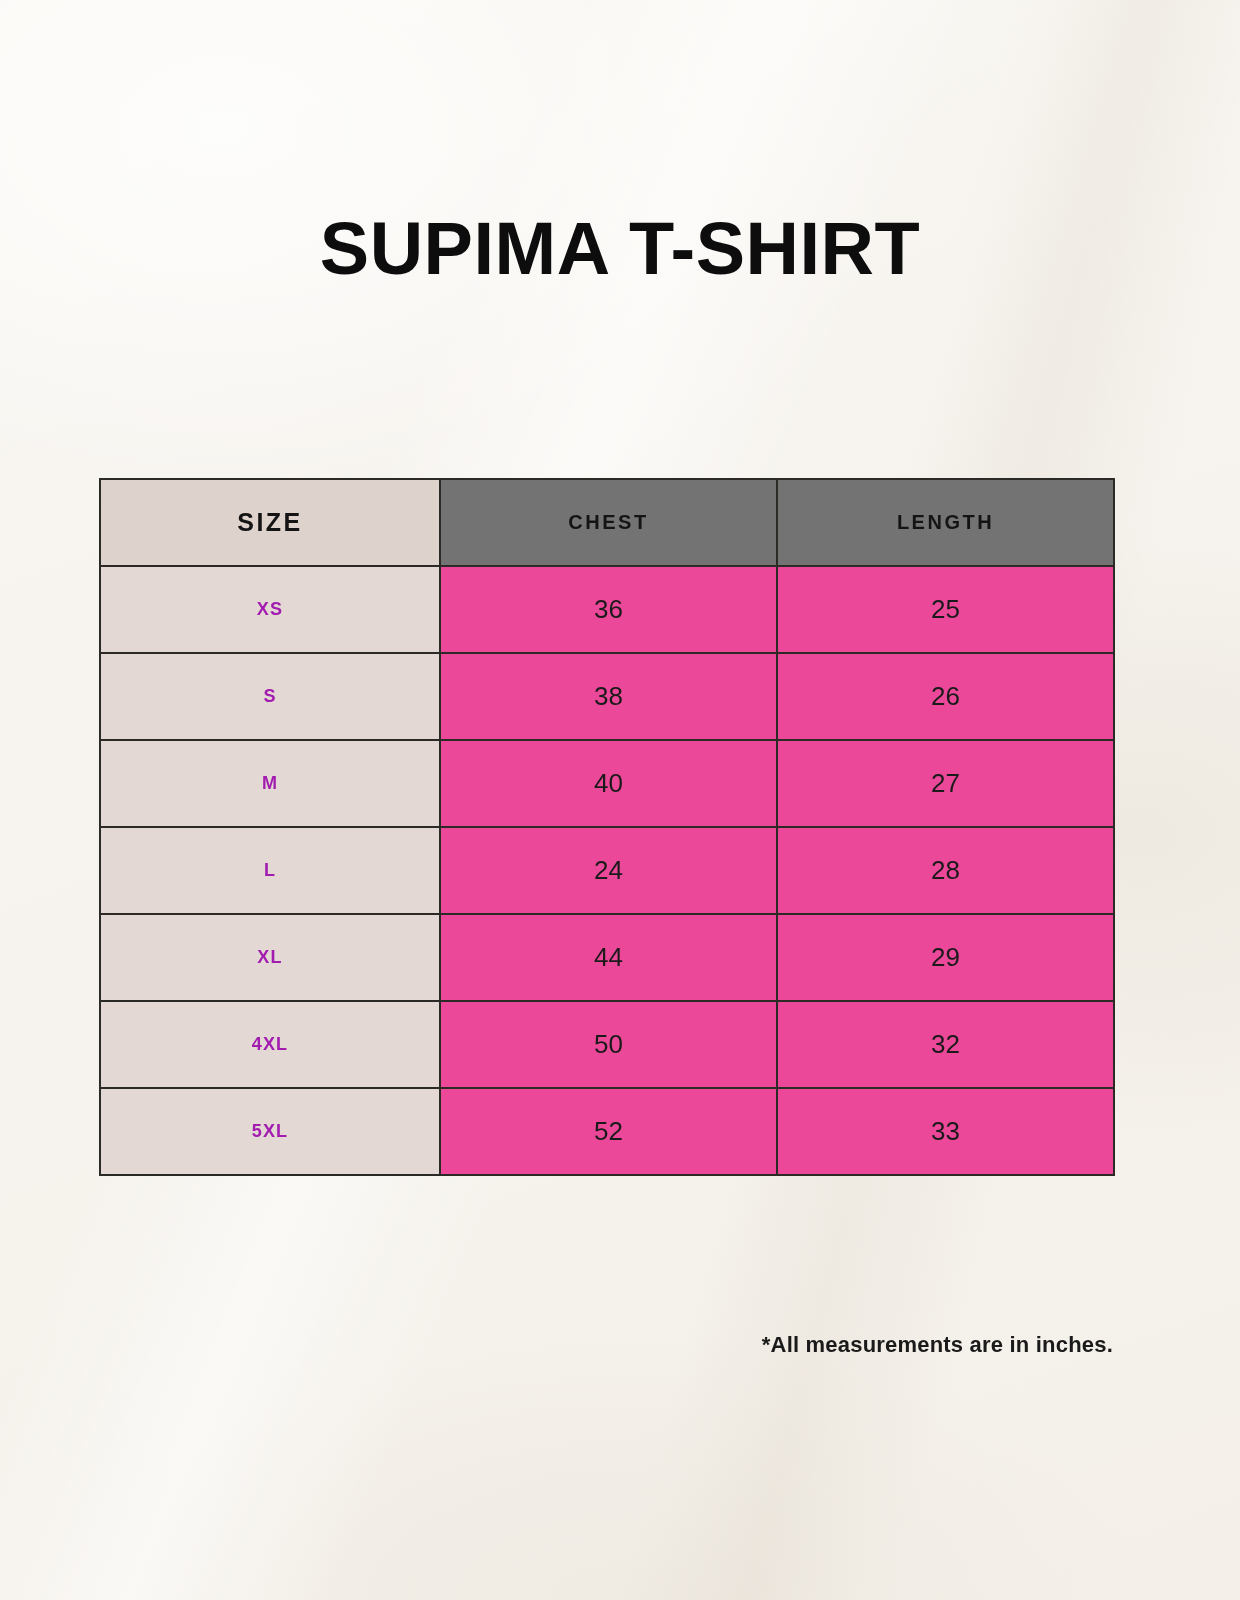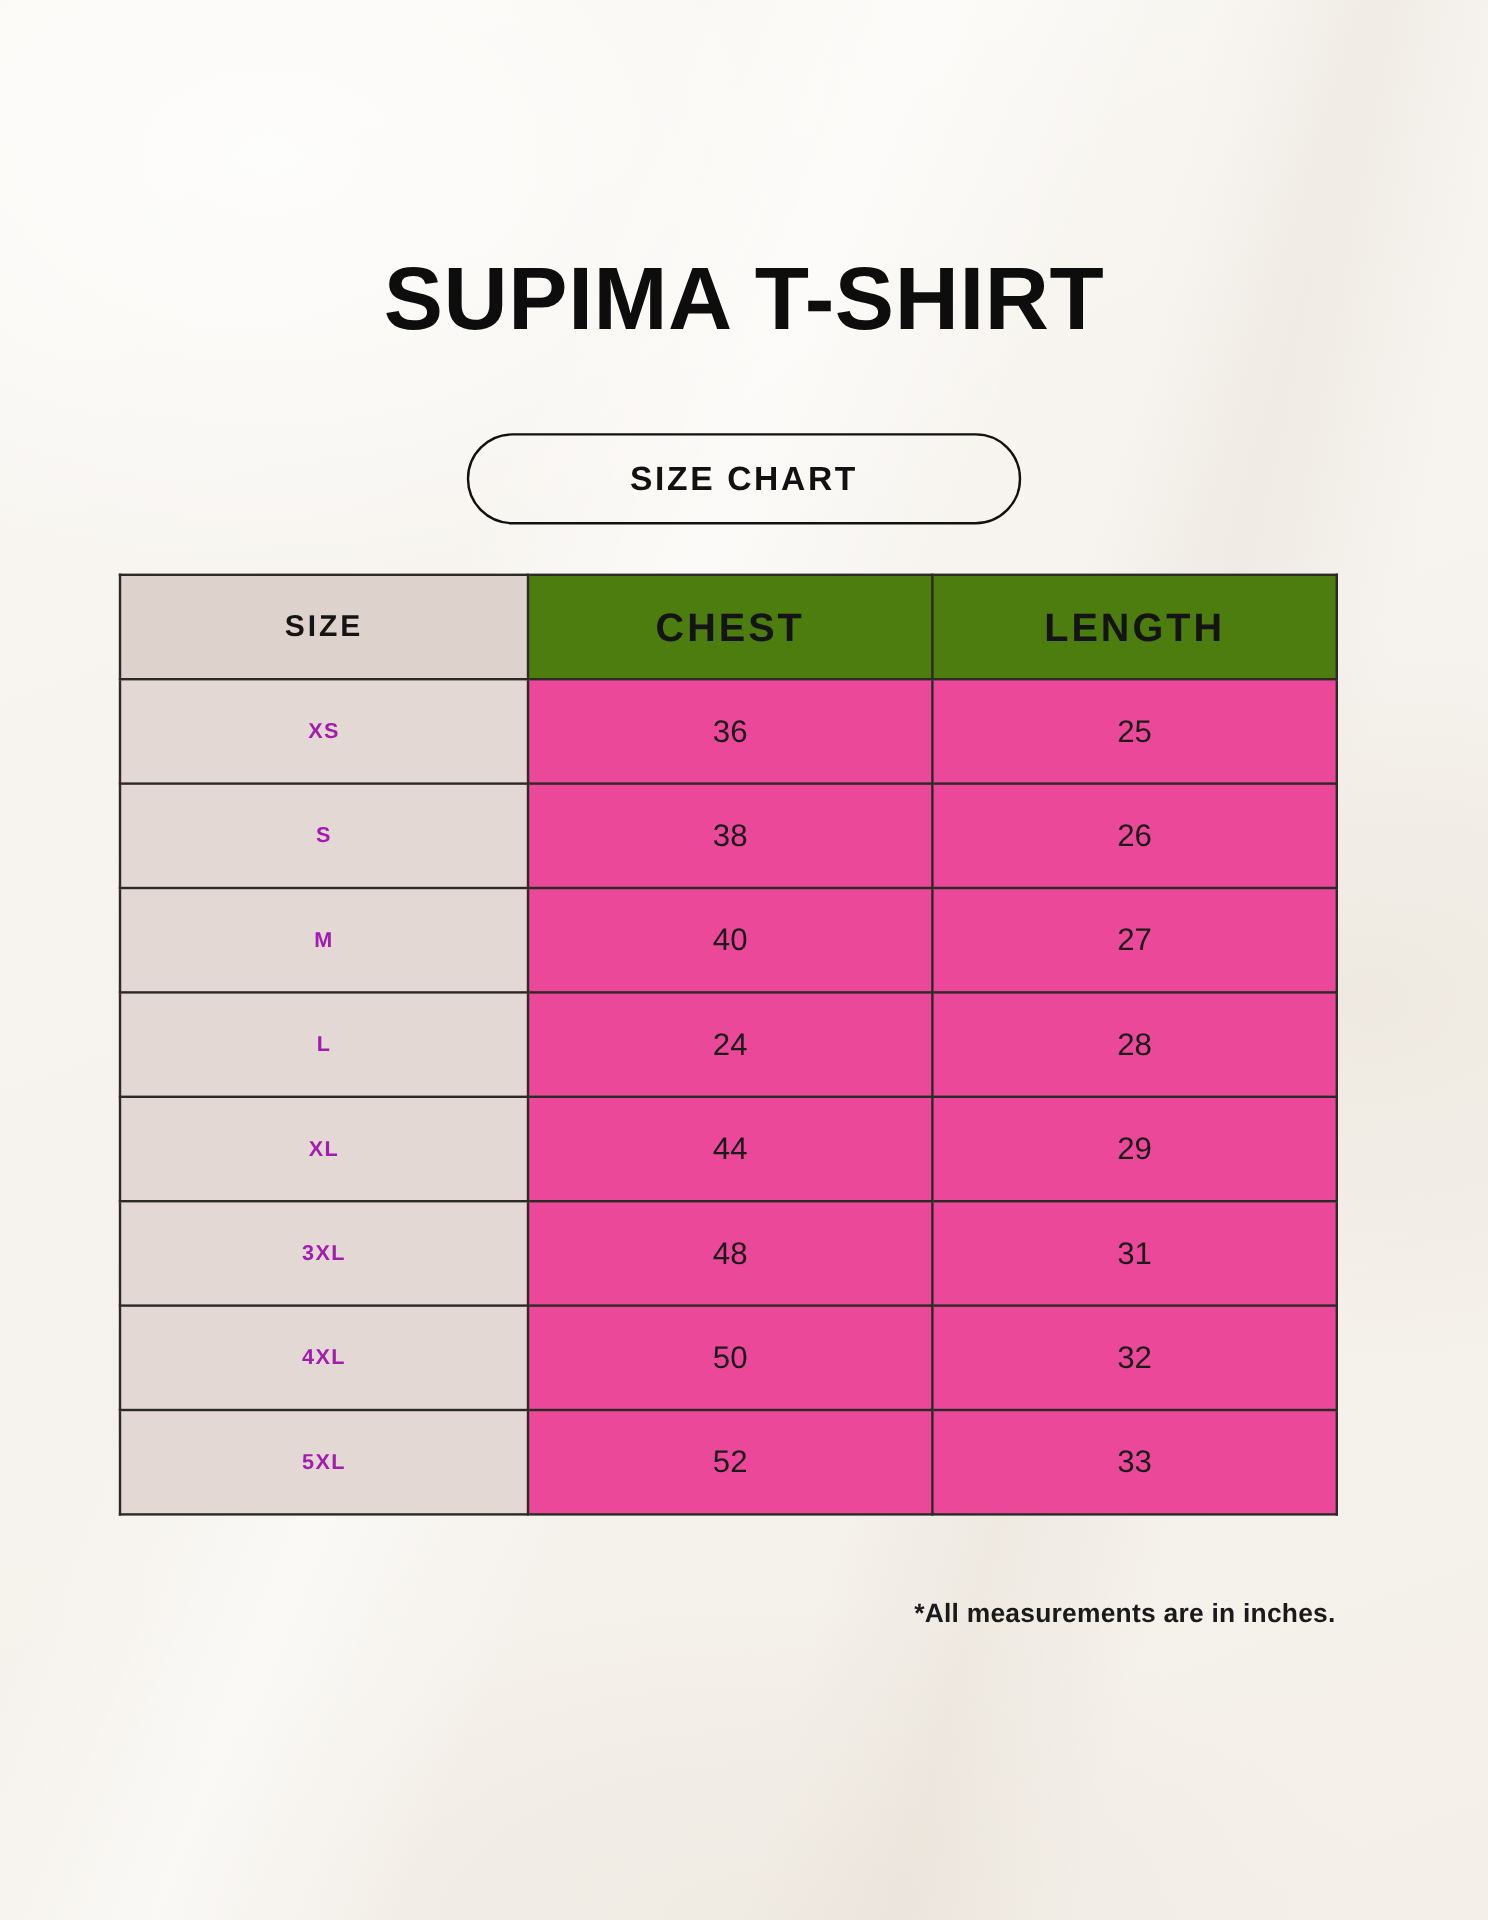--- a/index.html
+++ b/index.html
@@ -100,22 +100,22 @@
   col.c-length { width: 337px; }
 
   th.head-size {
     background: #ded2cc;
     font-size: 25px;
     font-weight: 700;
     letter-spacing: 2.5px;
     color: #141414;
   }
   th.head-measure {
-    background: #4d7c0f;
-    font-size: 33px;
+    background: #737373;
+    font-size: 20px;
     font-weight: 700;
     letter-spacing: 2.5px;
     color: #141414;
   }
 
   td.cell-size {
     background: #e3d8d4;
     font-size: 18px;
     font-weight: 700;
     letter-spacing: 1.2px;
@@ -142,23 +142,20 @@
 </style>
 </head>
 <body>
 
 <div class="page">
   <div class="bg-wash"></div>
   <div class="bg-streak"></div>
 
   <div class="title">SUPIMA T-SHIRT</div>
 
-  <div class="pill">
-    <span class="pill-label">SIZE CHART</span>
-  </div>
 
   <div class="table-wrap">
     <table class="size-chart">
       <colgroup>
         <col class="c-size">
         <col class="c-chest">
         <col class="c-length">
       </colgroup>
       <thead>
         <tr>
@@ -187,25 +184,20 @@
           <td class="cell-size">L</td>
           <td class="cell-val">24</td>
           <td class="cell-val">28</td>
         </tr>
         <tr>
           <td class="cell-size">XL</td>
           <td class="cell-val">44</td>
           <td class="cell-val">29</td>
         </tr>
         <tr>
-          <td class="cell-size">3XL</td>
-          <td class="cell-val">48</td>
-          <td class="cell-val">31</td>
-        </tr>
-        <tr>
           <td class="cell-size">4XL</td>
           <td class="cell-val">50</td>
           <td class="cell-val">32</td>
         </tr>
         <tr>
           <td class="cell-size">5XL</td>
           <td class="cell-val">52</td>
           <td class="cell-val">33</td>
         </tr>
       </tbody>

